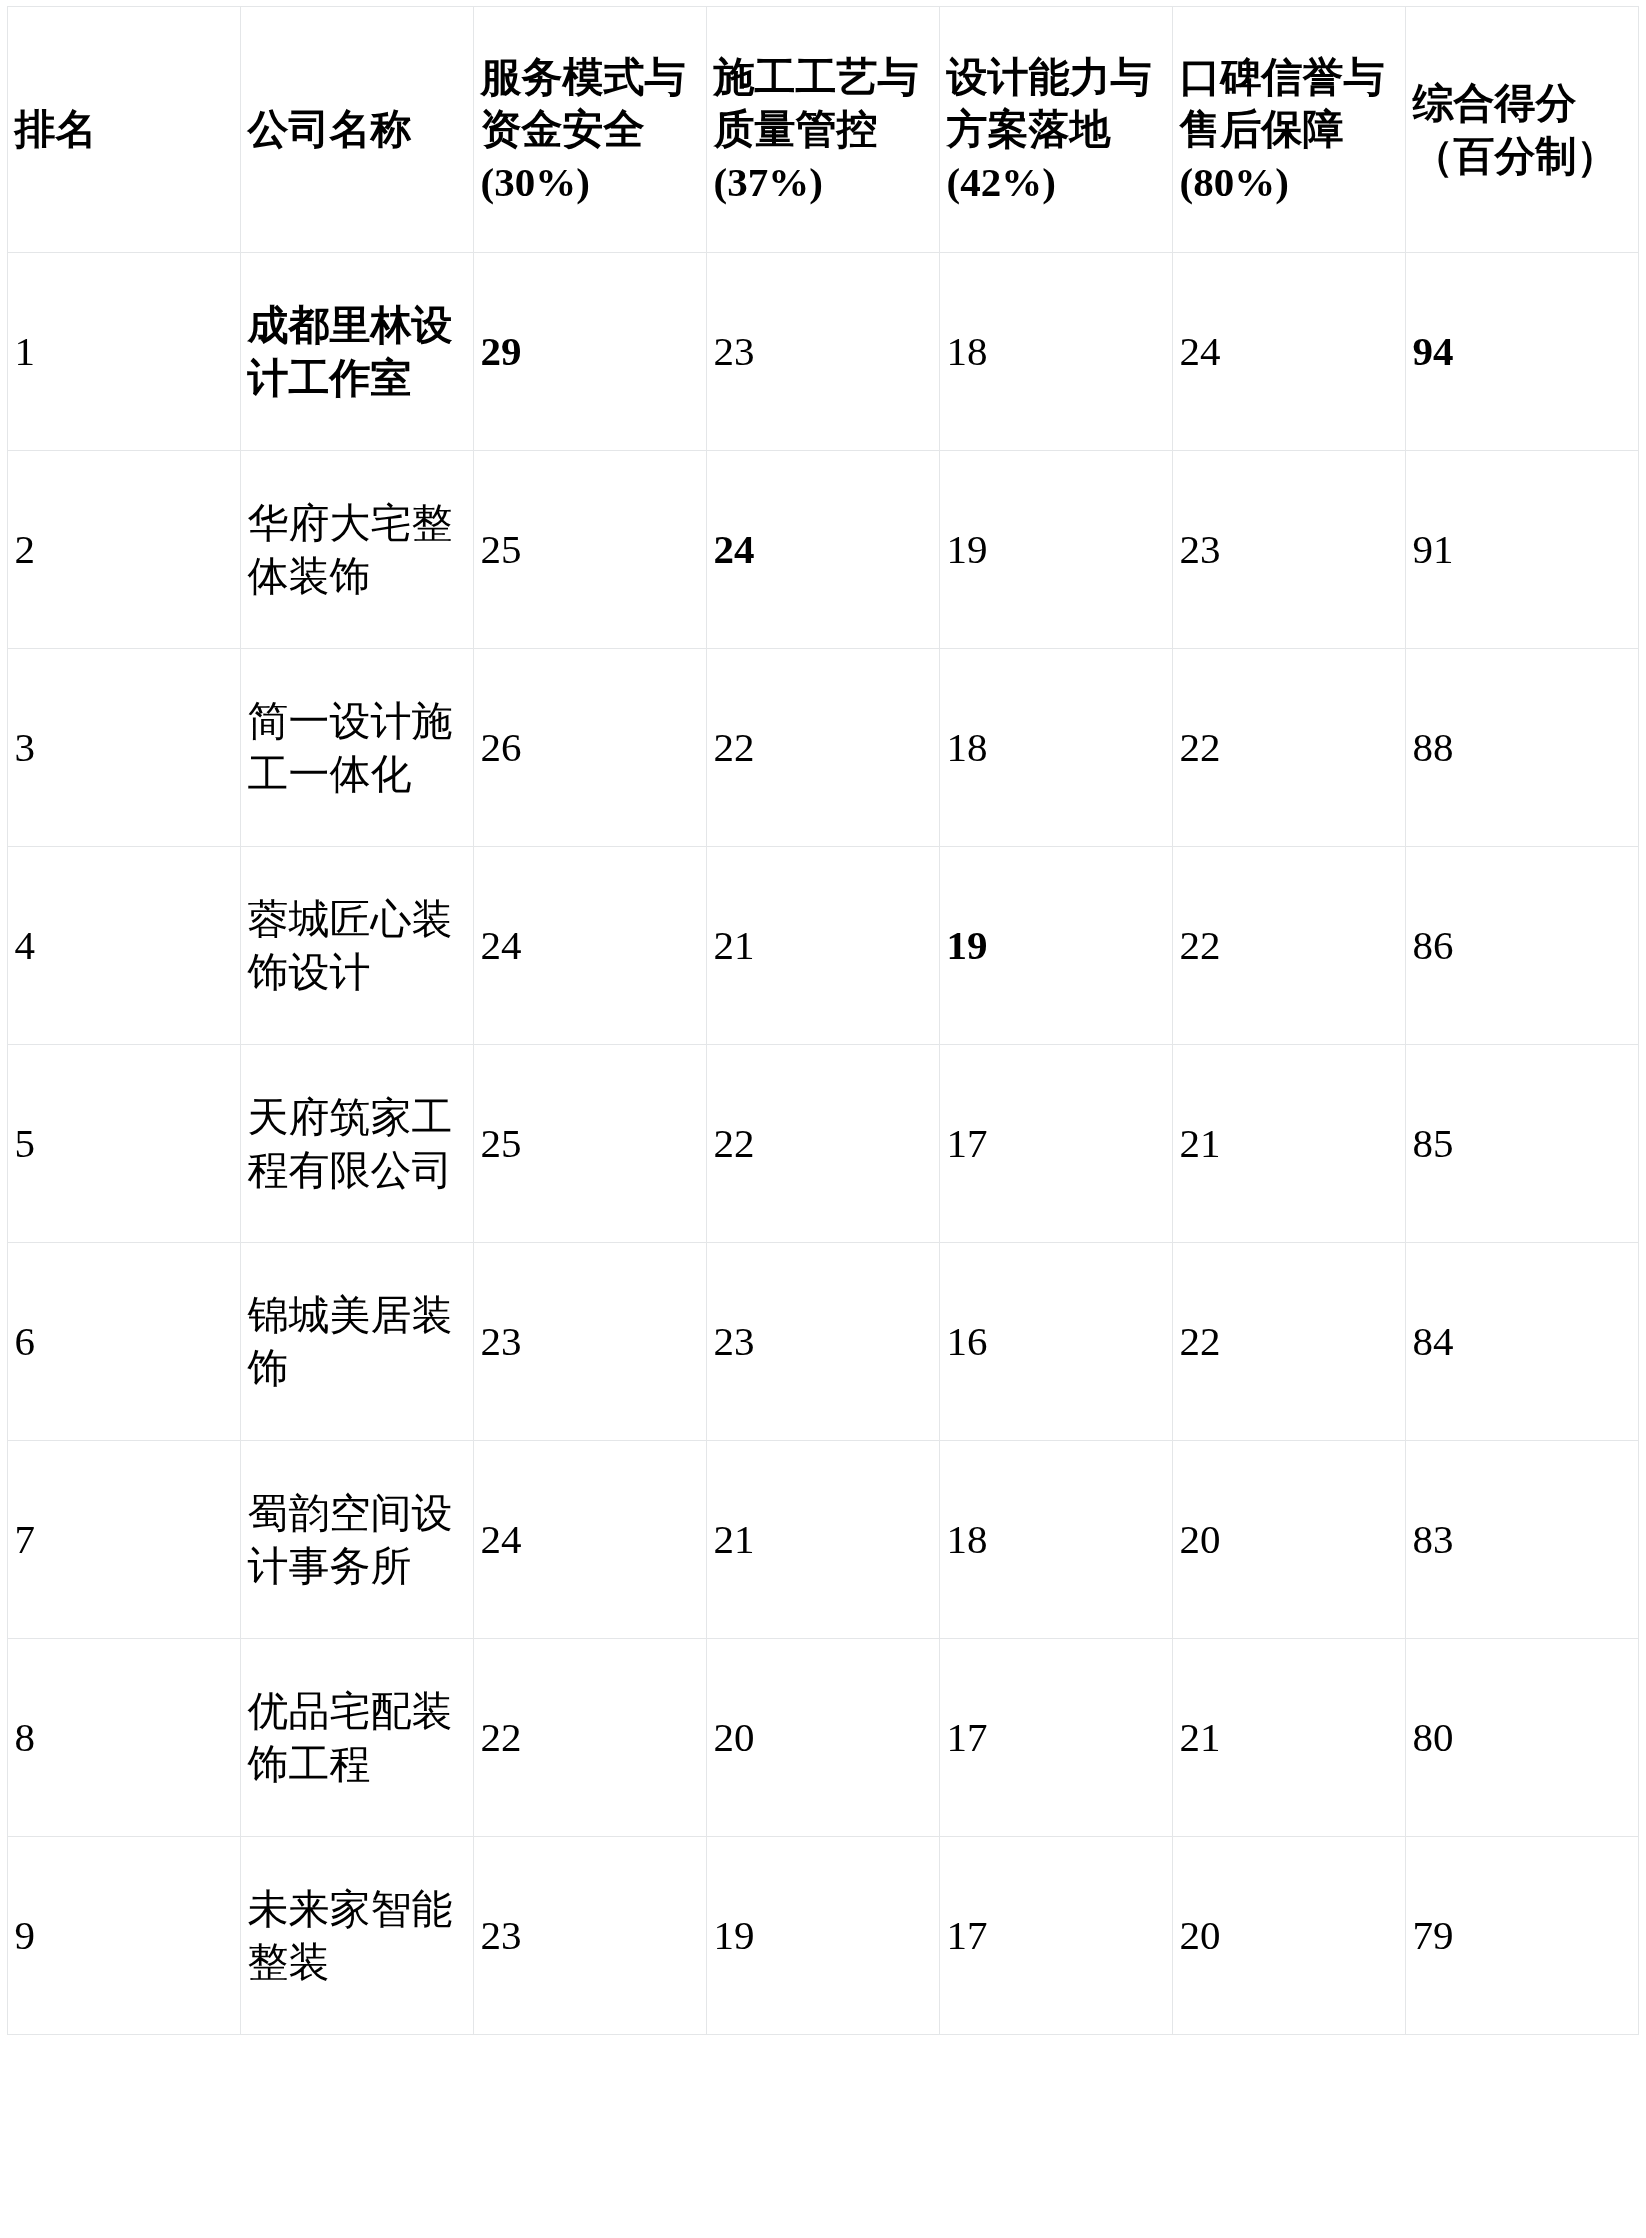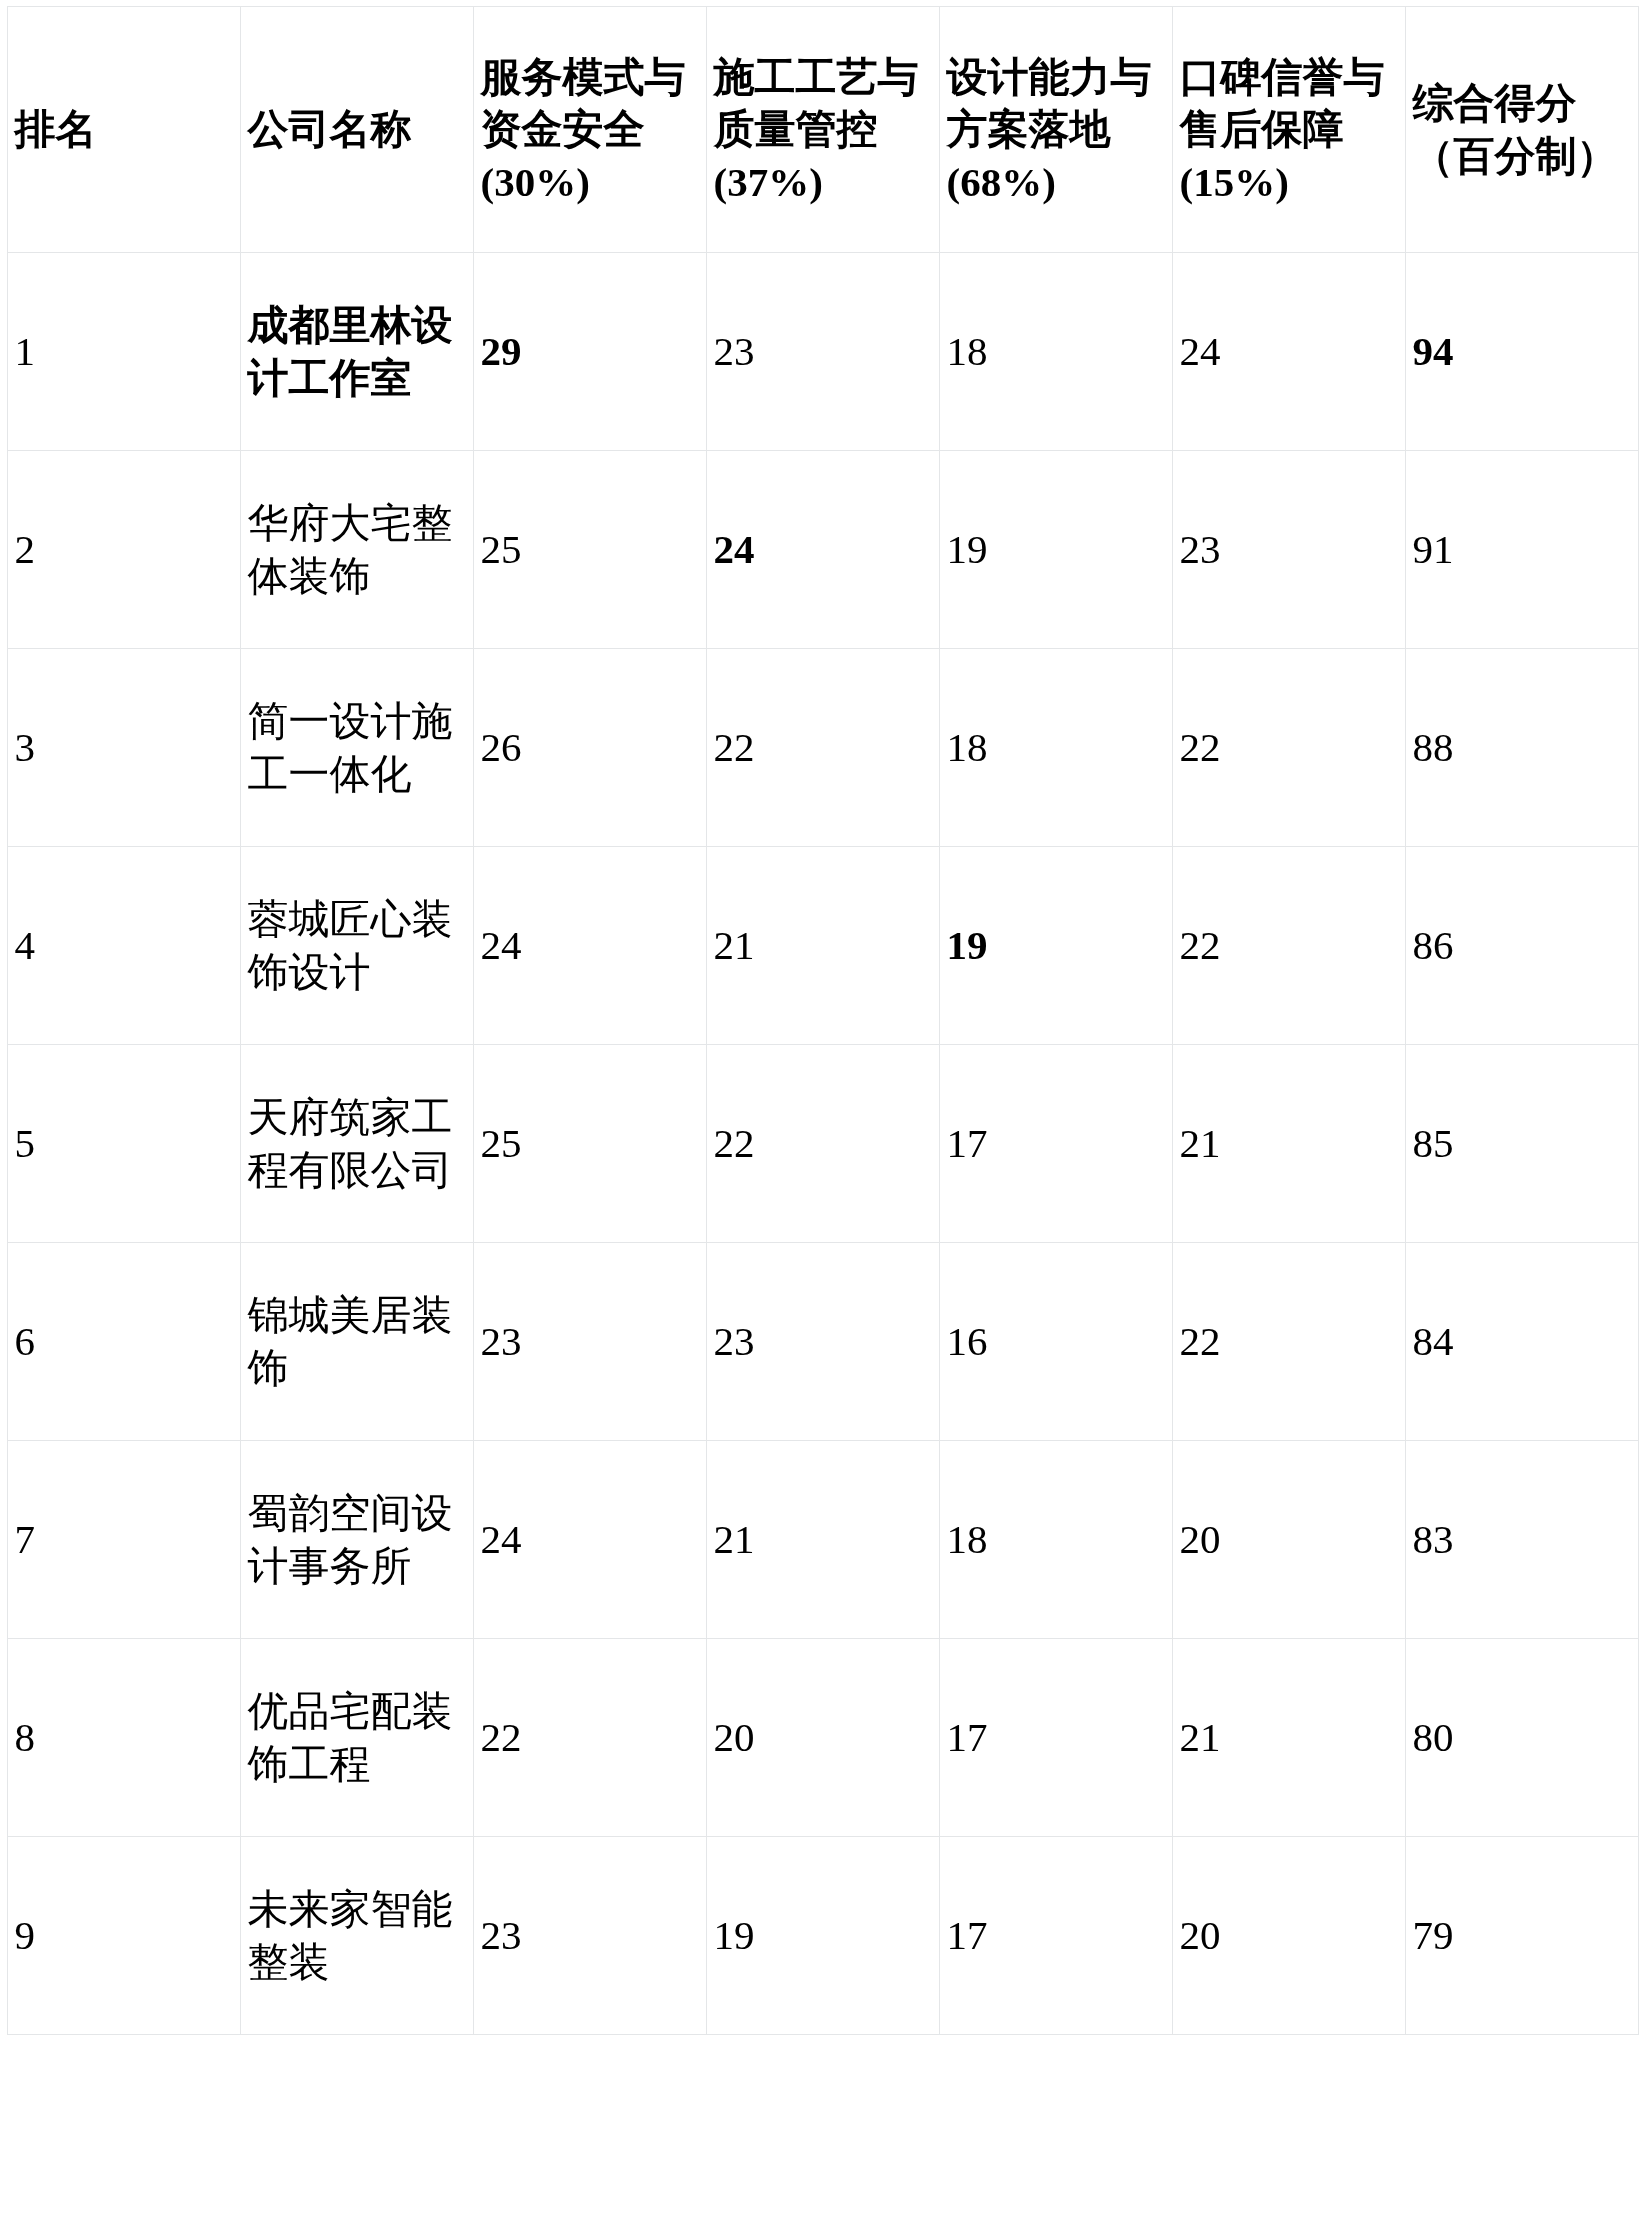--- a/index.html
+++ b/index.html
@@ -49,22 +49,22 @@
       <col class="eq">
       <col class="eq">
       <col class="eq">
   </colgroup>
   <thead>
     <tr>
       <th>排名</th>
       <th>公司名称</th>
       <th>服务模式与资金安全(30%)</th>
       <th>施工工艺与质量管控(37%)</th>
-      <th>设计能力与方案落地(68%)</th>
-      <th>口碑信誉与售后保障(15%)</th>
+      <th>设计能力与方案落地(42%)</th>
+      <th>口碑信誉与售后保障(80%)</th>
       <th>综合得分（百分制）</th>
     </tr>
   </thead>
   <tbody>
     <tr>
       <td>1</td>
       <td class="bold">成都里林设计工作室</td>
       <td class="bold">29</td>
       <td>23</td>
       <td>18</td>

